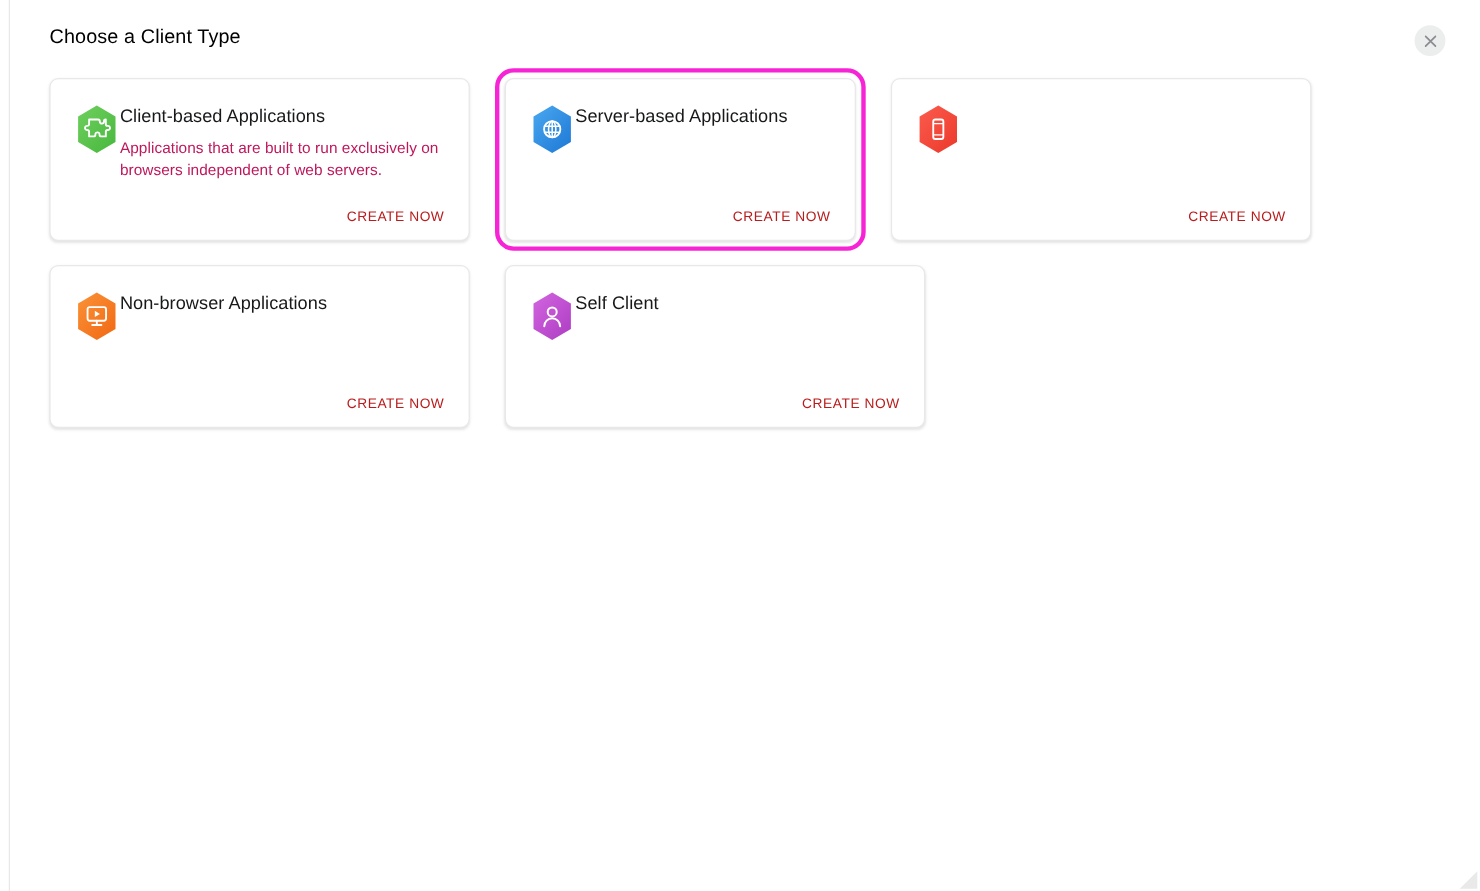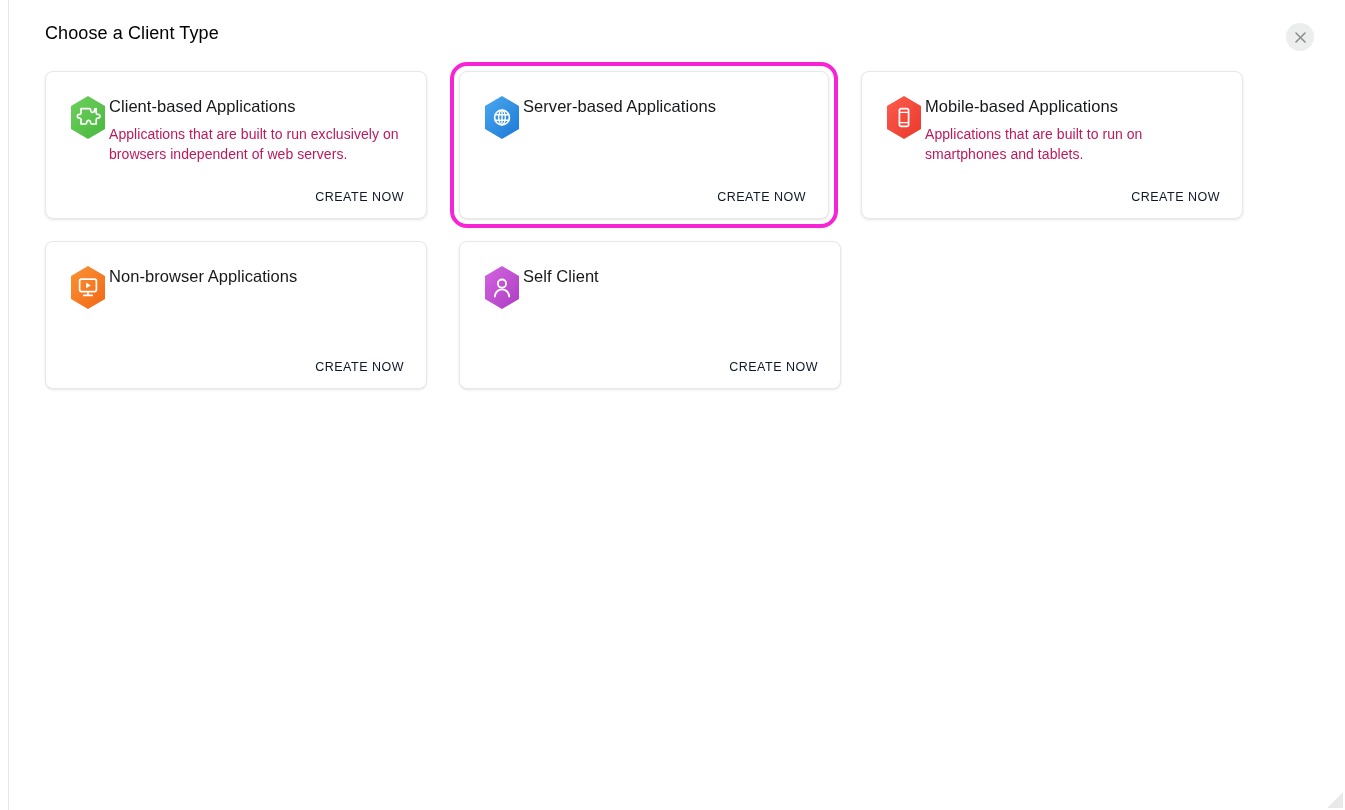--- a/index.html
+++ b/index.html
@@ -120,27 +120,27 @@
     color: #be185d;
     line-height: 20px;
     letter-spacing: 0.05px;
   }
 
   .card-action {
     margin-top: auto;
     align-self: flex-end;
     font-size: 12.5px;
     letter-spacing: 0.5px;
-    color: #0f172a;
+    color: #b91c1c;
     padding-top: 14px;
     cursor: pointer;
     white-space: nowrap;
   }
 
-  .card.wide-2 { width: 370px; }
+  .card.wide-2 { width: 319px; }
   .card.selfclient { width: 382px; }
 
   
   .resize-grip {
     position: absolute;
     right: 0px;
     bottom: 0px;
     width: 22px;
     height: 22px;
     overflow: hidden;
@@ -226,24 +226,20 @@
               <linearGradient id="gRed" x1="0" y1="0" x2="0.9" y2="1">
                 <stop offset="0%" stop-color="#fb5c4e"></stop>
                 <stop offset="100%" stop-color="#ec3a2c"></stop>
               </linearGradient>
             </defs>
             <path d="M20 1 L37 11 L37 34 L20 44 L3 34 L3 11 Z" fill="url(#gRed)"></path>
             <rect x="15.4" y="13.6" width="9.2" height="17.8" rx="1.9" fill="none" stroke="#ffffff" stroke-width="1.7"></rect>
             <path d="M15.4 17.4 h9.2 M15.4 27.6 h9.2" stroke="#ffffff" stroke-width="1.3"></path>
           </svg>
         </div>
-        <div class="card-text">
-          <div class="card-title">Mobile-based Applications</div>
-          <div class="card-desc">Applications that are built to run on smartphones and tablets.</div>
-        </div>
       </div>
       <div class="card-action">CREATE NOW</div>
     </div>
 
   </div>
 
   <div class="card-row">
 
     <div class="card">
       <div class="card-body">

